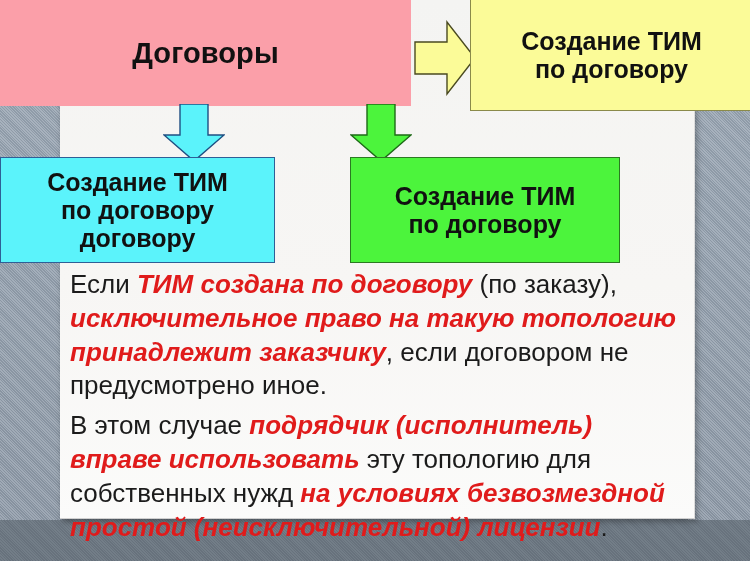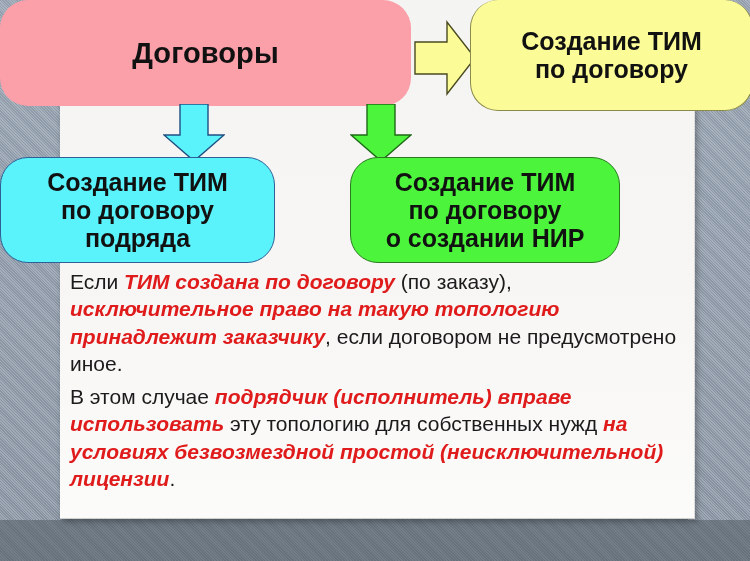--- a/index.html
+++ b/index.html
@@ -55,21 +55,20 @@
   .box {
     position: absolute;
     display: flex;
     align-items: center;
     justify-content: center;
     text-align: center;
     font-weight: bold;
     color: #111111;
     line-height: 1.13;
     box-sizing: border-box;
-    border-radius: 28px;
   }
 
   #box-pink {
     left: 0;
     top: 0;
     width: 411px;
     height: 106px;
     background: #fb9fa9;
     font-size: 29px;
     letter-spacing: 0.1px;
@@ -130,21 +129,21 @@
     width: 62px;
     height: 58px;
   }
 
   
   #body-text {
     position: absolute;
     left: 70px;
     top: 268px;
     width: 610px;
-    font-size: 21px;
+    font-size: 26px;
     line-height: 1.30;
     color: #1b1b1b;
   }
   #body-text p {
     margin: 0 0 6px 0;
     text-indent: 0;
   }
   #body-text p + p { }
   .em {
     color: #e01b1b;
@@ -184,29 +183,28 @@
   </svg>
 
   <svg class="arrow" id="arrow-green" viewBox="0 0 62 58">
     <polygon points="17,0 45,0 45,31 61,31 31,57 1,31 17,31" fill="#4cf43c" stroke="#1d6a16" stroke-width="1.4" stroke-linejoin="miter"></polygon>
   </svg>
 
   <div class="box" id="box-cyan">
     <div class="lines">
         <div>Создание ТИМ</div>
         <div>по договору</div>
-        <div>подряда</div>
+        <div>договору</div>
       </div>
   </div>
 
   <div class="box" id="box-green">
     <div class="lines">
         <div>Создание ТИМ</div>
         <div>по договору</div>
-        <div>о создании НИР</div>
       </div>
   </div>
 
   <div id="body-text">
       <p><span>Если </span><span class="em">ТИМ создана по договору</span><span> (по заказу), </span><span class="em">исключительное право на такую топологию принадлежит заказчику</span><span>, если договором не предусмотрено иное.</span></p>
       <p><span>В этом случае </span><span class="em">подрядчик (исполнитель) вправе использовать</span><span> эту топологию для собственных нужд </span><span class="em">на условиях безвозмездной простой (неисключительной) лицензии</span><span>.</span></p>
     </div>
 
 </div>
 

